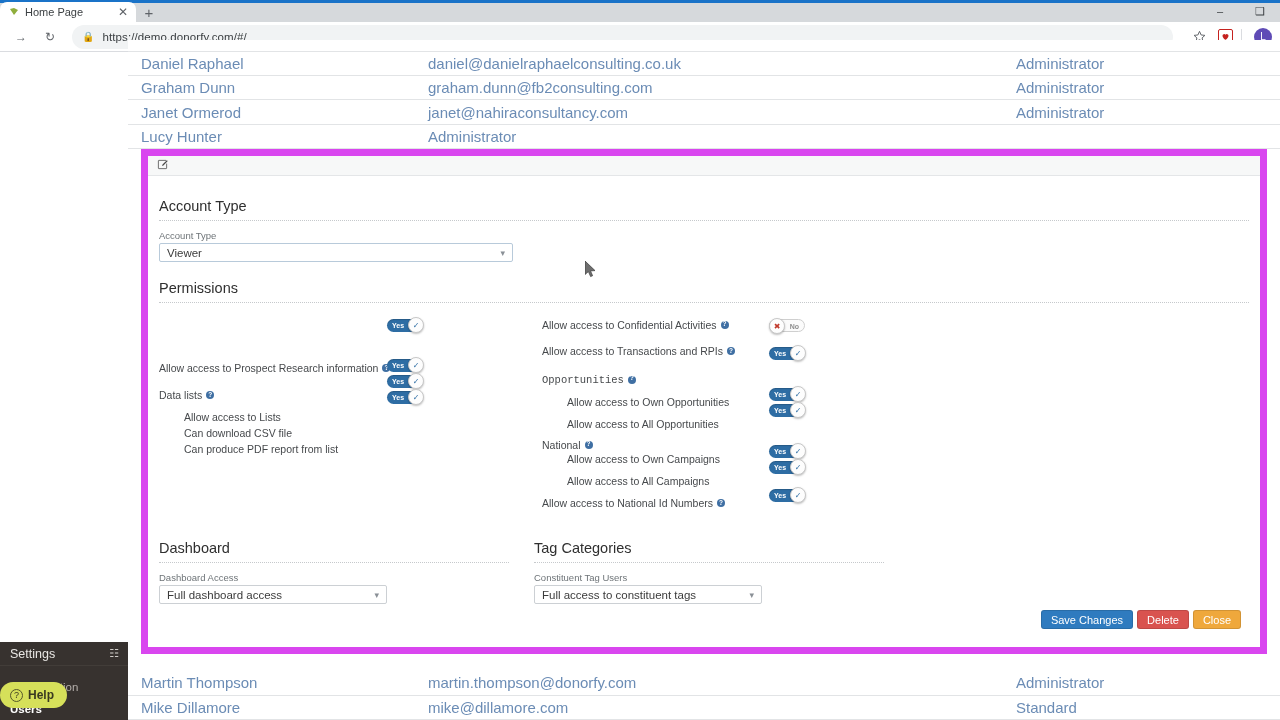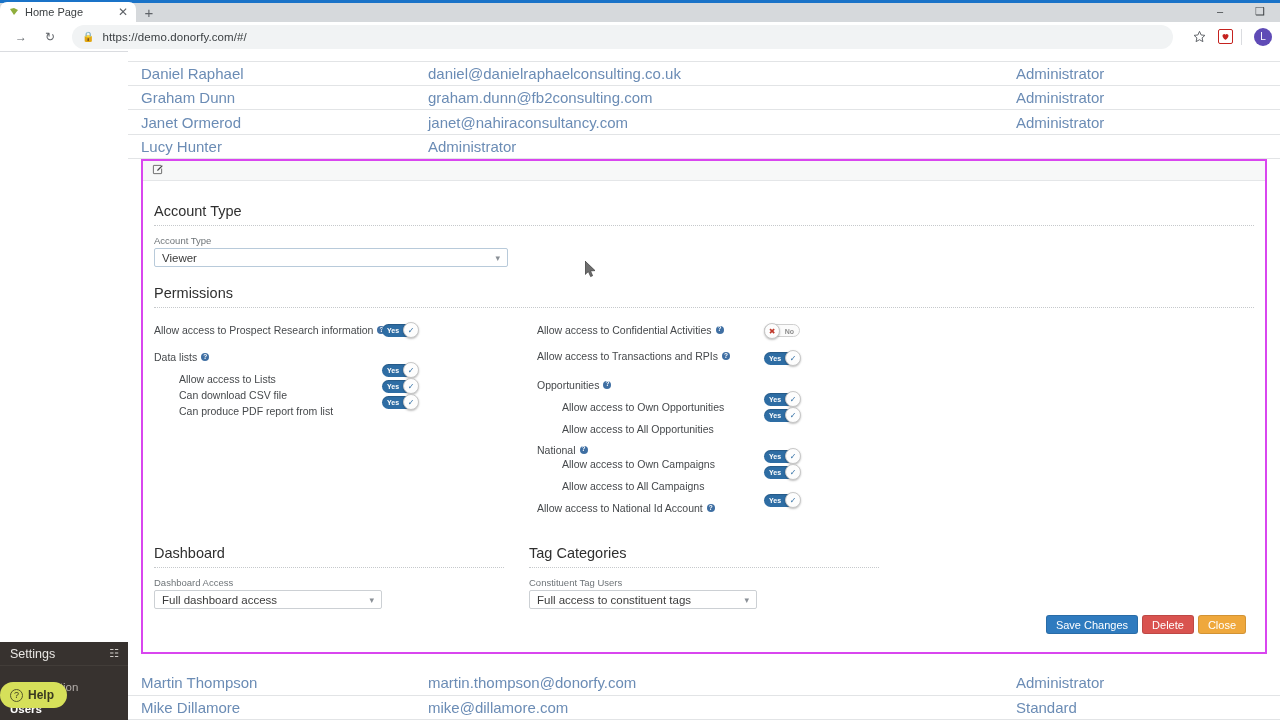--- a/index.html
+++ b/index.html
@@ -117,21 +117,21 @@
     display:flex; align-items:center; height:24.4px;
     border-bottom:1px solid #e2e4e6; padding-left:13px;
     font-size:15px;
   }
   .user-row .c-name { width:287px; color:#6b8cb5; }
   .user-row .c-email { width:588px; color:#6b8cb5; }
   .user-row .c-role { color:#6b8cb5; }
 
   
   .edit-panel {
-    margin:0 13px 0 13px; border:2px solid #d946ef; background:#fff;
+    margin:0 13px 0 13px; border:7px solid #d946ef; background:#fff;
   }
   .panel-head {
     height:20px; background:#f7f8f8; border-bottom:1px solid #e4e6e8;
     display:flex; align-items:center; padding:0 9px;
   }
   .pencil { font-size:10px; color:#555; }
 
   .panel-body { padding:22px 11px 10px 11px; }
 
   .sec-title {
@@ -323,21 +323,21 @@
               <span class="chev">▾</span>
             </div>
           </div>
 
           <div class="sec-title">Permissions</div>
           <div class="sec-rule"></div>
 
           <div class="perm-wrap">
 
             <div class="perm-col" style="height:110px;">
-              <div class="perm-row" style="height:26px;">
+              <div class="perm-row" style="height:26px;margin-top:43px;">
                 <span class="perm-label">
                   <span>Allow access to Prospect Research information</span>
                   <span class="help-i">?</span>
                 </span>
               </div>
               <div class="perm-row" style="height:28px;">
                 <span class="group-head">
                   <span>Data lists</span>
                   <span class="help-i">?</span>
                 </span>
@@ -384,21 +384,21 @@
                   <span>Allow access to Confidential Activities</span>
                   <span class="help-i">?</span>
                 </span>
               </div>
               <div class="perm-row" style="height:28px;">
                 <span class="perm-label">
                   <span>Allow access to Transactions and RPIs</span>
                   <span class="help-i">?</span>
                 </span>
               </div>
-              <div class="perm-row" style="height:29px;">
+              <div class="perm-row" style="height:29px;font-family:Liberation Mono, monospace;">
                 <span class="group-head">
                   <span>Opportunities</span>
                   <span class="help-i">?</span>
                 </span>
               </div>
               <div class="perm-row" style="height:16px;">
                 <span class="perm-label indent">Allow access to Own Opportunities</span>
               </div>
               <div class="perm-row" style="height:28px;">
                 <span class="perm-label indent">Allow access to All Opportunities</span>
@@ -410,21 +410,21 @@
                 </span>
               </div>
               <div class="perm-row" style="height:16px;">
                 <span class="perm-label indent">Allow access to Own Campaigns</span>
               </div>
               <div class="perm-row" style="height:28px;">
                 <span class="perm-label indent">Allow access to All Campaigns</span>
               </div>
               <div class="perm-row" style="height:16px;">
                 <span class="perm-label">
-                  <span>Allow access to National Id Account</span>
+                  <span>Allow access to National Id Numbers</span>
                   <span class="help-i">?</span>
                 </span>
               </div>
 
               <div class="toggle-slot" style="left:227px; top:7px;">
                 <span class="toggle off">
                   <span class="tg-text">No</span>
                   <span class="knob">✖</span>
                 </span>
               </div>

